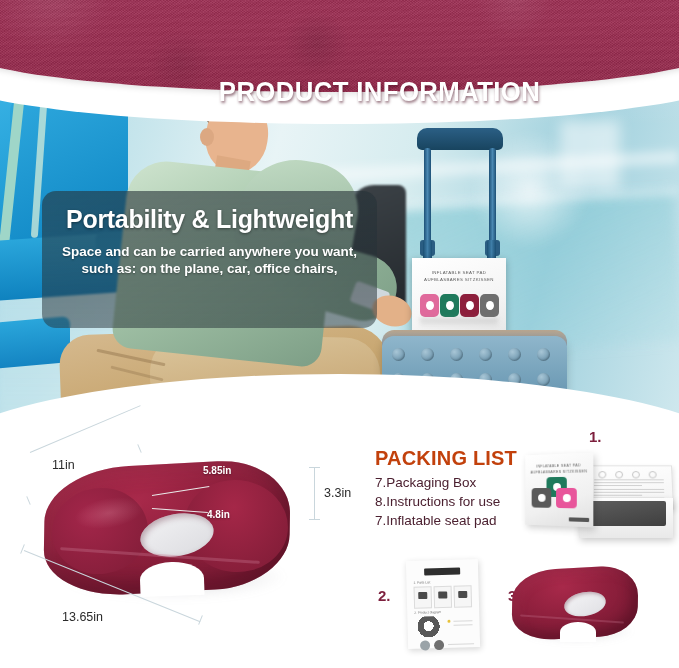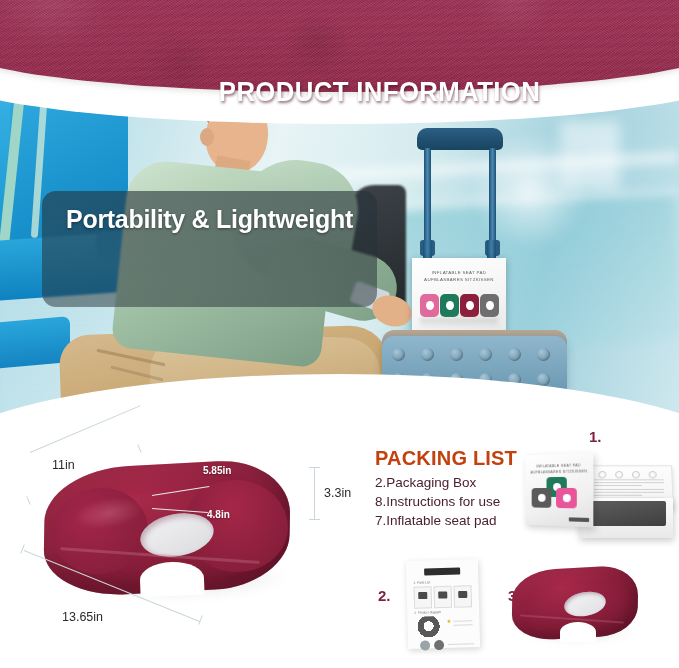--- a/index.html
+++ b/index.html
@@ -125,21 +125,21 @@
   }
   .rb-cushions{position:absolute;left:8px;top:36px;width:78px;height:26px;}
   .rb-c{position:absolute;top:0;width:19px;height:23px;border-radius:5px;}
   .rb-c i{position:absolute;left:6px;top:7px;width:8px;height:9px;background:#fff;border-radius:50%;display:block;}
   .rb-shadow{position:absolute;left:8px;top:60px;width:78px;height:10px;
     background:linear-gradient(180deg,rgba(150,150,150,.35),rgba(255,255,255,0));filter:blur(2px);}
   .rb-badge{position:absolute;right:5px;bottom:4px;width:26px;height:5px;background:#4a4a4a;border-radius:1px;}
 
   
   .overlay-card{
-    position:absolute;left:42px;top:191px;width:335px;height:116px;
+    position:absolute;left:42px;top:191px;width:335px;height:137px;
     background:linear-gradient(180deg,rgba(38,50,56,.60),rgba(38,50,56,.50));
     border-radius:14px;
     backdrop-filter:blur(1px);
     text-decoration:underline;
   }
   .ov-title{
     position:absolute;left:0;top:14px;width:335px;text-align:center;
     color:#ffffff;font-size:25px;font-weight:bold;letter-spacing:-.3px;
     text-shadow:0 1px 3px rgba(0,0,0,.45);
   }
@@ -419,20 +419,22 @@
         <div class="dot" style="left: 29px; top: 50px;"></div>
         <div class="dot" style="left: 58px; top: 50px;"></div>
         <div class="dot" style="left: 87px; top: 50px;"></div>
         <div class="dot" style="left: 116px; top: 50px;"></div>
         <div class="dot" style="left: 145px; top: 50px;"></div>
       </div>
 
     <div class="overlay-card">
       <div class="ov-title">Portability &amp; Lightweight</div>
       <div class="ov-lines">
+        <div>Space and can be carried anywhere you want,</div>
+        <div>such as: on the plane, car, office chairs,</div>
       </div>
     </div>
 
     <div class="bottom-curve"></div>
   </div>
 
   <div class="white-curve"></div>
   <div class="banner">
     <div class="banner-noise"></div>
   </div>
@@ -466,21 +468,21 @@
   <div class="dim-cap" style="left:309px;top:47px;width:11px;height:1px;"></div>
   <div class="dim-cap" style="left:309px;top:99px;width:11px;height:1px;"></div>
   <div class="dim-text" style="left:324px;top:66px;">3.3in</div>
 
   <div class="lead" style="left:152px;top:75px;width:58px;transform:rotate(-9deg);transform-origin:left center;"></div>
   <div class="lead" style="left:152px;top:88px;width:56px;transform:rotate(4deg);transform-origin:left center;"></div>
   <div class="dim-text-w" style="left:203px;top:45px;">5.85in</div>
   <div class="dim-text-w" style="left:207px;top:89px;">4.8in</div>
 
   <div class="pl-title">PACKING LIST</div>
-  <div class="pl-item pl-1">2.Packaging Box</div>
+  <div class="pl-item pl-1">7.Packaging Box</div>
   <div class="pl-item pl-2">8.Instructions for use</div>
   <div class="pl-item pl-3">7.Inflatable seat pad</div>
 
   <div class="num" style="left:589px;top:8px;">1.</div>
   <div class="num" style="left:378px;top:167px;">2.</div>
   <div class="num" style="left:508px;top:167px;">3.</div>
 
   <div class="pbox">
     <div class="pbox-open">
       <div class="pbox-lid">

